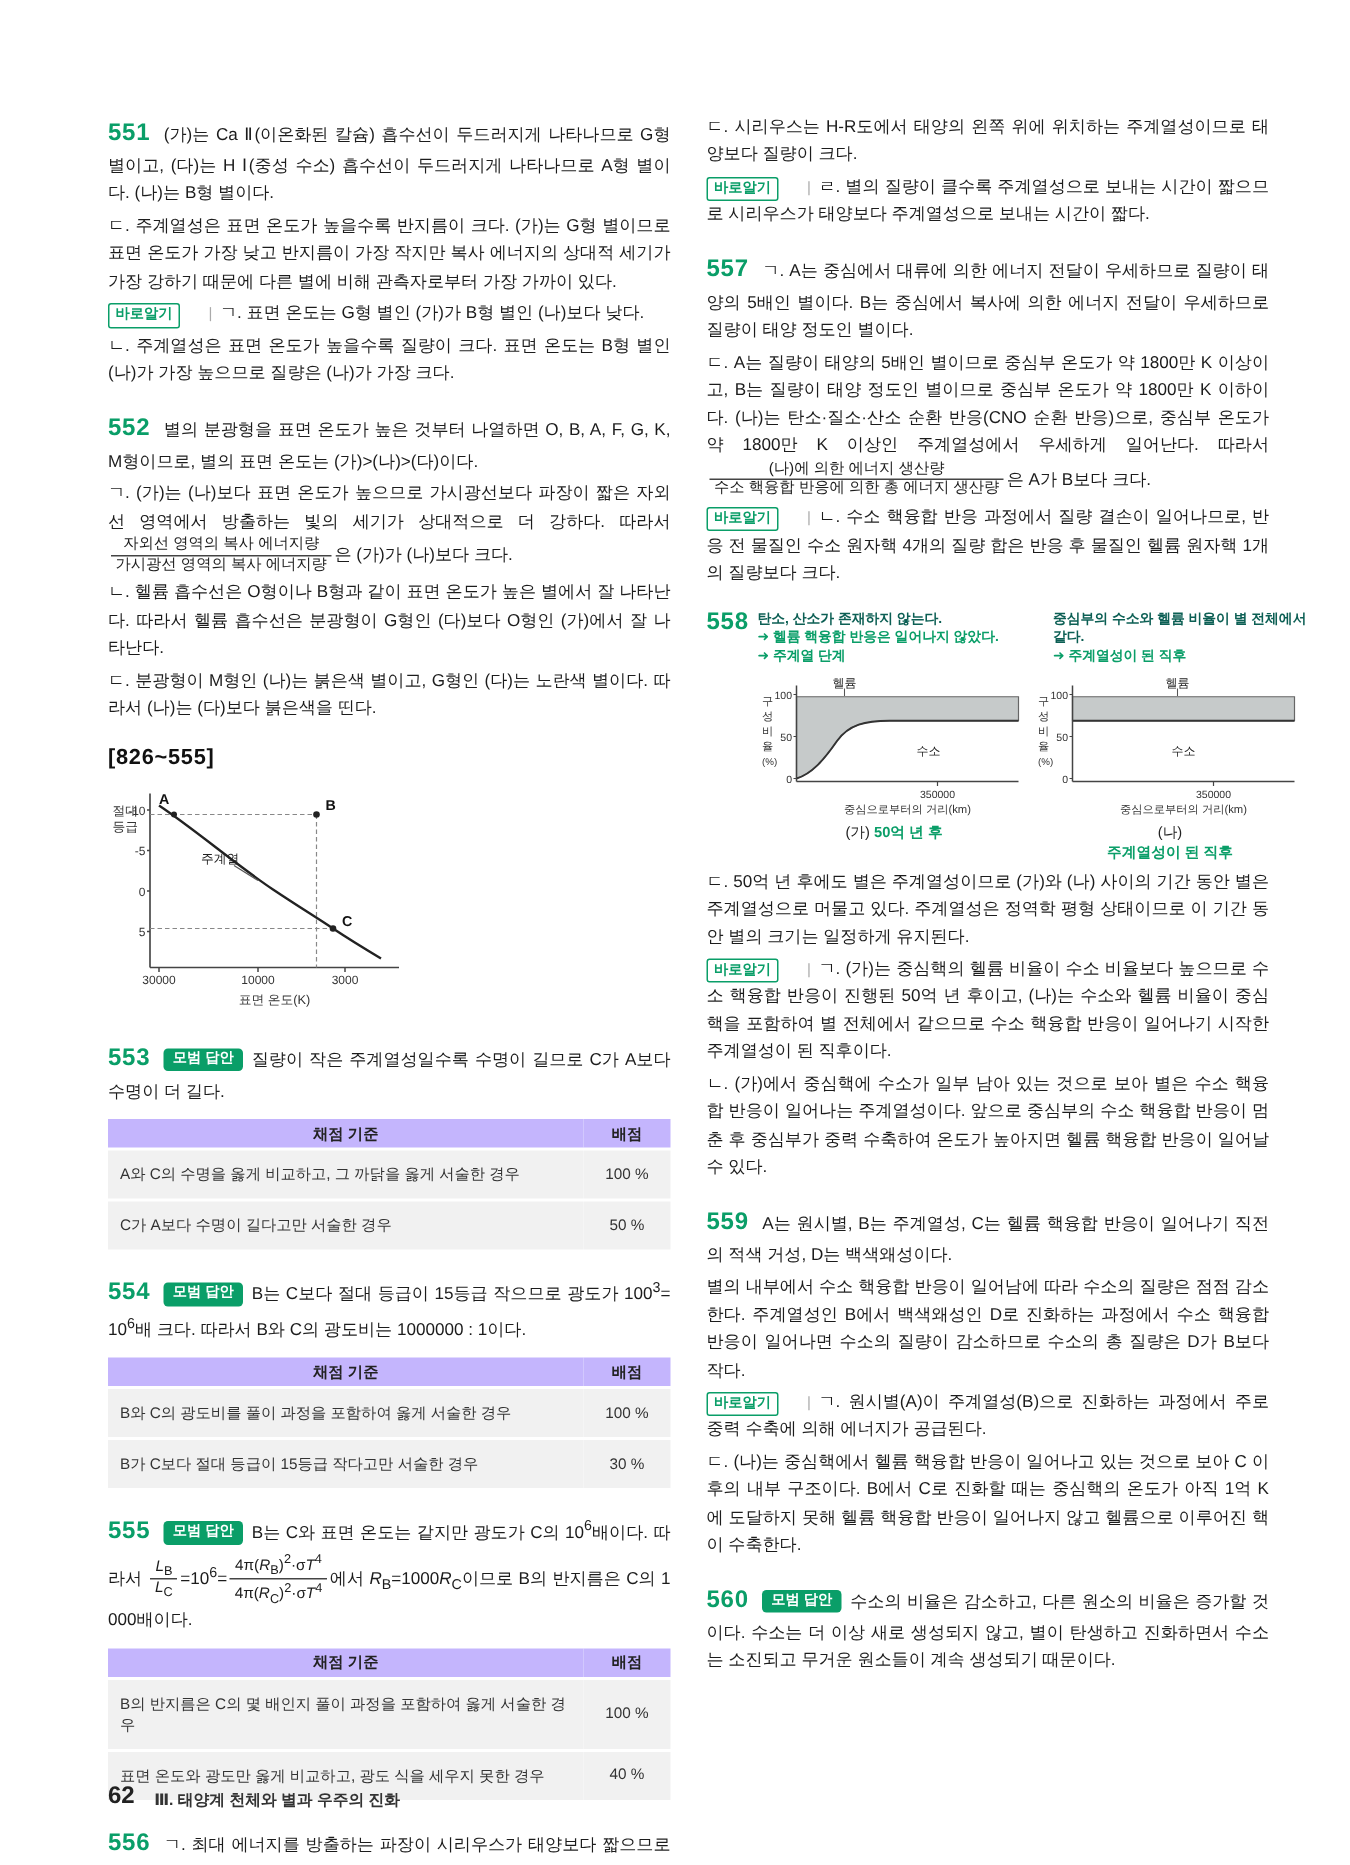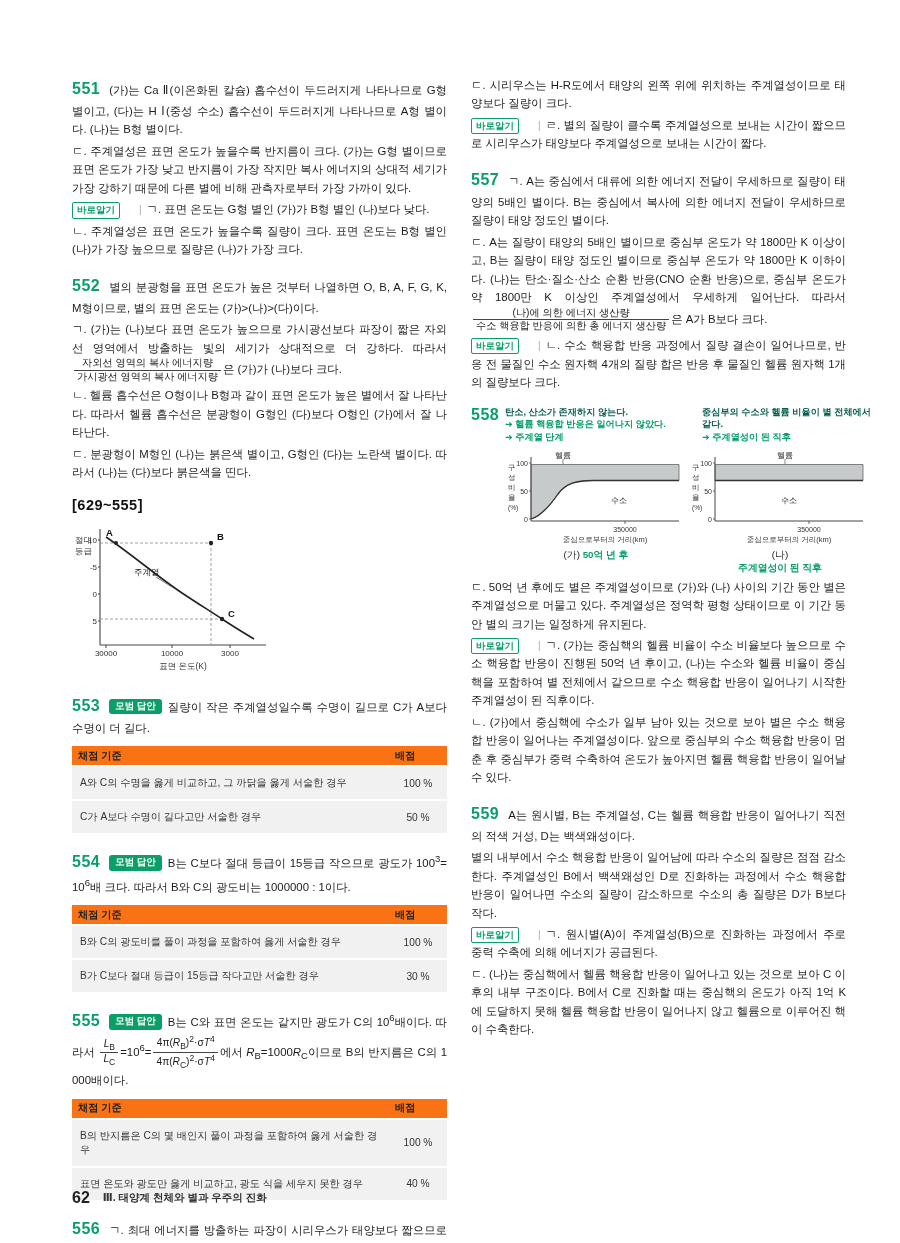--- a/index.html
+++ b/index.html
@@ -10,21 +10,21 @@
   .para{font-size:11.4px;line-height:1.62;text-align:justify;word-break:break-all;margin-top:3px;color:#1c1c1c}
   .col > .para:first-child{margin-top:0}
   .answer-start{margin-top:14px}
   .num{color:#0a9e68;font-weight:700;font-size:16px;margin-right:9px;letter-spacing:.5px}
   .badge-model{display:inline-block;background:#0a9e68;color:#fff;font-size:9.5px;font-weight:700;padding:1px 6px 2px;border-radius:3px;margin-right:6px;position:relative;top:-2px;white-space:nowrap;line-height:1.3}
   .badge-baro{display:inline-block;color:#0a9e68;border:1px solid #0a9e68;background:#fff;font-size:9.5px;font-weight:700;padding:0 4px 1px;border-radius:2px;margin-right:19px;white-space:nowrap;line-height:1.4}
   .baro-sep{color:#aaa;margin-right:5px;font-size:10px}
   .section-header{font-size:14.5px;font-weight:700;margin-top:15px;color:#111;letter-spacing:.5px}
   
   .grade-table{width:100%;border-collapse:separate;border-spacing:0 2px;font-size:10.2px;margin:7px 0 3px;color:#333;table-layout:fixed}
-  .grade-table th{background:#f97316;padding:2.5px 6px;font-weight:700;text-align:left;color:#222}
+  .grade-table th{background:#c4b5fd;padding:2.5px 6px;font-weight:700;text-align:center;color:#222}
   .grade-table th:last-child{width:58px}
   .grade-table td{background:#f1f1f1;padding:9px 8px;text-align:left}
   .grade-table td:last-child{text-align:center}
   
   .frac{display:inline-block;vertical-align:middle;text-align:center;line-height:1.25;font-size:10.2px;margin:0 2px}
   .fnum{display:block;border-bottom:1px solid #444;padding:0 3px}
   .fden{display:block;padding:0 3px}
   
   .fig-hr{position:relative;height:158px;margin:8px 0 0}
   .hr-notes{position:absolute;left:204px;top:2px;width:170px;color:#0a9e68;font-size:9.8px;line-height:1.32;font-weight:700;word-break:break-all}
@@ -38,39 +38,39 @@
   .fig558-inner{flex:1}
   .f558-notes{display:flex;gap:28px;font-size:9.2px;line-height:1.4;margin-bottom:5px;font-weight:700;word-break:keep-all}
   .f558-note{flex:1}
   .n-dark{color:#0c5f54}
   .n-green{color:#0a9e68}
   .f558-charts{display:flex;gap:2px}
   .f558-chart{flex:none}
   .f558-cap{text-align:center;font-size:9.8px;margin-top:0;line-height:1.3;color:#222}
   .cap-green{color:#0a9e68;font-weight:700}
   
-  .footer{position:absolute;left:72px;bottom:36px;display:flex;align-items:center;gap:13px}
+  .footer{position:absolute;left:72px;bottom:36px;display:flex;align-items:flex-end;gap:13px}
   .page-num{font-size:16px;font-weight:700;color:#222}
   .footer-text{font-size:10.5px;font-weight:700;color:#333}
 </style>
 </head>
 <body>
 
 <div class="page">
   <div class="content">
     <div class="col">
         <p class="para answer-start"><span class="num">551</span><span>(가)는 Ca Ⅱ(이온화된 칼슘) 흡수선이 두드러지게 나타나므로 G형 별이고, (다)는 H Ⅰ(중성 수소) 흡수선이 두드러지게 나타나므로 A형 별이다. (나)는 B형 별이다.</span></p>
         <p class="para">ㄷ. 주계열성은 표면 온도가 높을수록 반지름이 크다. (가)는 G형 별이므로 표면 온도가 가장 낮고 반지름이 가장 작지만 복사 에너지의 상대적 세기가 가장 강하기 때문에 다른 별에 비해 관측자로부터 가장 가까이 있다.</p>
         <p class="para"><span class="badge-baro">바로알기</span><span class="baro-sep">|</span><span>ㄱ. 표면 온도는 G형 별인 (가)가 B형 별인 (나)보다 낮다.</span></p>
         <p class="para">ㄴ. 주계열성은 표면 온도가 높을수록 질량이 크다. 표면 온도는 B형 별인 (나)가 가장 높으므로 질량은 (나)가 가장 크다.</p>
         <p class="para answer-start"><span class="num">552</span><span>별의 분광형을 표면 온도가 높은 것부터 나열하면 O, B, A, F, G, K, M형이므로, 별의 표면 온도는 (가)&gt;(나)&gt;(다)이다.</span></p>
         <p class="para">ㄱ. (가)는 (나)보다 표면 온도가 높으므로 가시광선보다 파장이 짧은 자외선 영역에서 방출하는 빛의 세기가 상대적으로 더 강하다. 따라서 <span class="frac"><span class="fnum">자외선 영역의 복사 에너지량</span><span class="fden">가시광선 영역의 복사 에너지량</span></span>은 (가)가 (나)보다 크다.</p>
         <p class="para">ㄴ. 헬륨 흡수선은 O형이나 B형과 같이 표면 온도가 높은 별에서 잘 나타난다. 따라서 헬륨 흡수선은 분광형이 G형인 (다)보다 O형인 (가)에서 잘 나타난다.</p>
         <p class="para">ㄷ. 분광형이 M형인 (나)는 붉은색 별이고, G형인 (다)는 노란색 별이다. 따라서 (나)는 (다)보다 붉은색을 띤다.</p>
-        <div class="section-header">[629~555]</div>
+        <div class="section-header">[826~555]</div>
         <div class="fig-hr"><svg width="200" height="152" viewBox="0 0 200 152">
             <text x="3" y="22" font-size="8.5" fill="#333">절대</text>
             <text x="3" y="33" font-size="8.5" fill="#333">등급</text>
             <text x="25" y="22" font-size="8" text-anchor="end" fill="#333">-10</text>
             <line x1="26" y1="19" x2="28" y2="19" stroke="#444" stroke-width="1"></line>
             <text x="25" y="49" font-size="8" text-anchor="end" fill="#333">-5</text>
             <line x1="26" y1="46" x2="28" y2="46" stroke="#444" stroke-width="1"></line>
             <text x="25" y="76" font-size="8" text-anchor="end" fill="#333">0</text>
             <line x1="26" y1="73" x2="28" y2="73" stroke="#444" stroke-width="1"></line>
             <text x="25" y="103" font-size="8" text-anchor="end" fill="#333">5</text>
@@ -227,19 +227,20 @@
             </div>
           </div>
         </div>
         <p class="para">ㄷ. 50억 년 후에도 별은 주계열성이므로 (가)와 (나) 사이의 기간 동안 별은 주계열성으로 머물고 있다. 주계열성은 정역학 평형 상태이므로 이 기간 동안 별의 크기는 일정하게 유지된다.</p>
         <p class="para"><span class="badge-baro">바로알기</span><span class="baro-sep">|</span><span>ㄱ. (가)는 중심핵의 헬륨 비율이 수소 비율보다 높으므로 수소 핵융합 반응이 진행된 50억 년 후이고, (나)는 수소와 헬륨 비율이 중심핵을 포함하여 별 전체에서 같으므로 수소 핵융합 반응이 일어나기 시작한 주계열성이 된 직후이다.</span></p>
         <p class="para">ㄴ. (가)에서 중심핵에 수소가 일부 남아 있는 것으로 보아 별은 수소 핵융합 반응이 일어나는 주계열성이다. 앞으로 중심부의 수소 핵융합 반응이 멈춘 후 중심부가 중력 수축하여 온도가 높아지면 헬륨 핵융합 반응이 일어날 수 있다.</p>
         <p class="para answer-start"><span class="num">559</span><span>A는 원시별, B는 주계열성, C는 헬륨 핵융합 반응이 일어나기 직전의 적색 거성, D는 백색왜성이다.</span></p>
         <p class="para">별의 내부에서 수소 핵융합 반응이 일어남에 따라 수소의 질량은 점점 감소한다. 주계열성인 B에서 백색왜성인 D로 진화하는 과정에서 수소 핵융합 반응이 일어나면 수소의 질량이 감소하므로 수소의 총 질량은 D가 B보다 작다.</p>
         <p class="para"><span class="badge-baro">바로알기</span><span class="baro-sep">|</span><span>ㄱ. 원시별(A)이 주계열성(B)으로 진화하는 과정에서 주로 중력 수축에 의해 에너지가 공급된다.</span></p>
         <p class="para">ㄷ. (나)는 중심핵에서 헬륨 핵융합 반응이 일어나고 있는 것으로 보아 C 이후의 내부 구조이다. B에서 C로 진화할 때는 중심핵의 온도가 아직 1억 K에 도달하지 못해 헬륨 핵융합 반응이 일어나지 않고 헬륨으로 이루어진 핵이 수축한다.</p>
+        <p class="para answer-start"><span class="num">560</span><span class="badge-model">모범 답안</span><span>수소의 비율은 감소하고, 다른 원소의 비율은 증가할 것이다. 수소는 더 이상 새로 생성되지 않고, 별이 탄생하고 진화하면서 수소는 소진되고 무거운 원소들이 계속 생성되기 때문이다.</span></p>
       </div>
   </div>
   <div class="footer">
     <span class="page-num">62</span>
     <span class="footer-text">Ⅲ. 태양계 천체와 별과 우주의 진화</span>
   </div>
 </div>
 
 </body></html>

